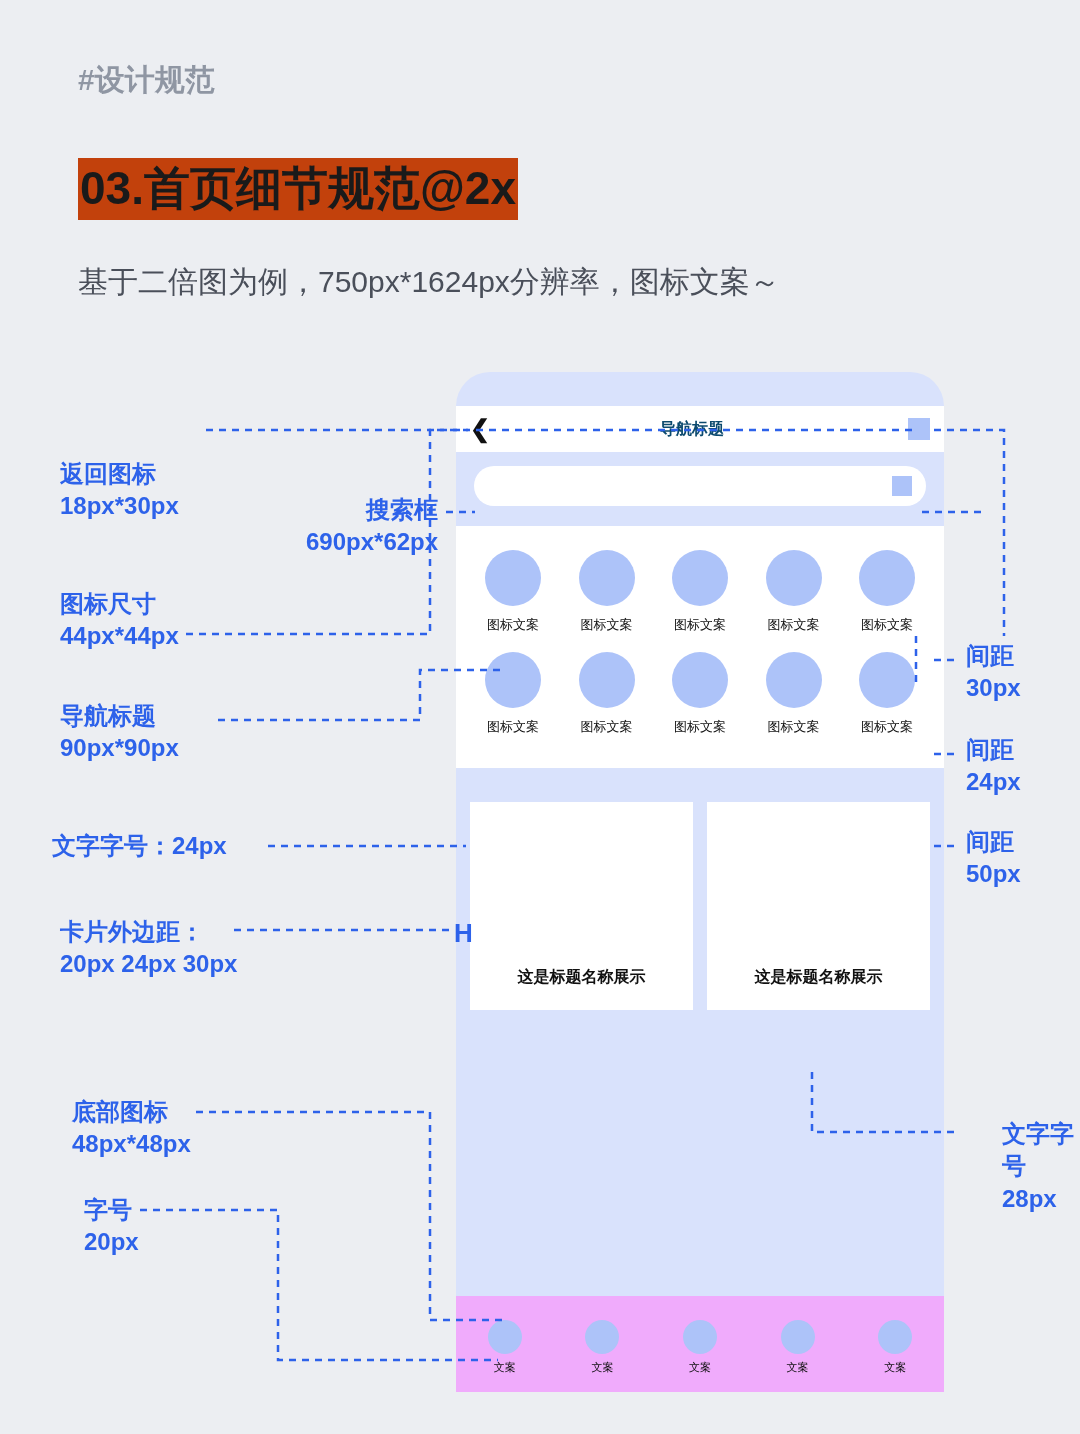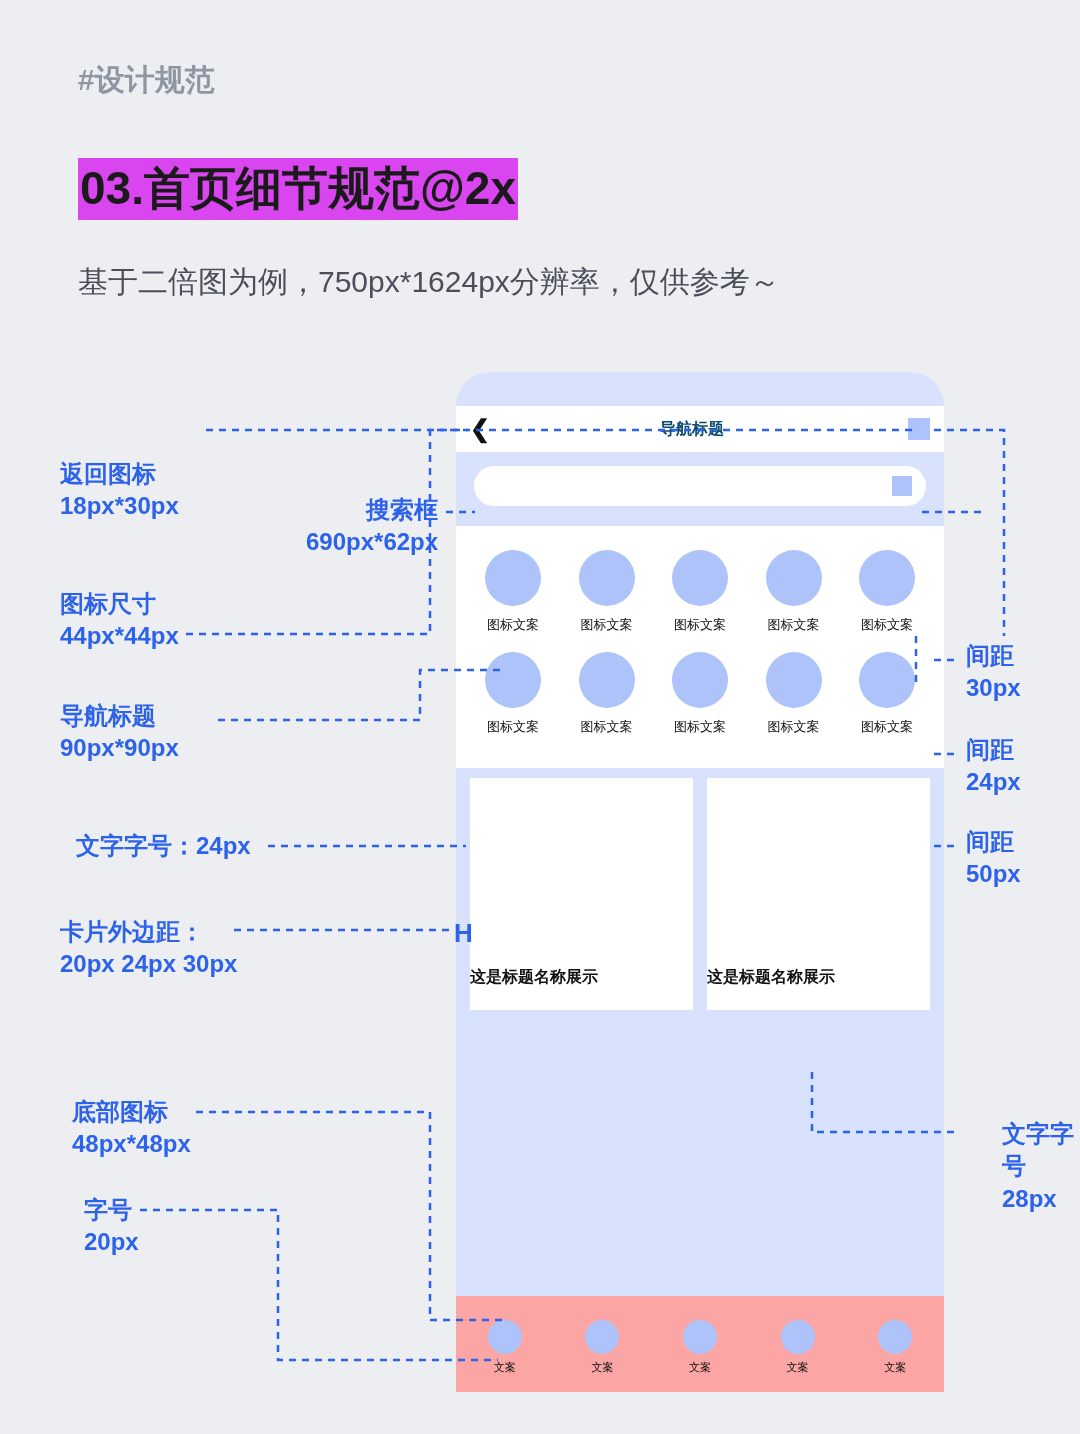--- a/index.html
+++ b/index.html
@@ -20,21 +20,21 @@
     color: #8f96a3;
     text-align: right;
   }
   .title {
     position: absolute;
     left: 78px;
     top: 158px;
     font-size: 46px;
     font-weight: 900;
     color: #1a1a1a;
-    background: #d946ef;
+    background: #c2410c;
     padding: 0 2px;
   }
   .subtitle {
     position: absolute;
     left: 78px;
     top: 262px;
     font-size: 30px;
     color: #4a4f5a;
     font-weight: 400;
   }
@@ -95,28 +95,28 @@
   .icon-row {
     display:flex;
     justify-content: space-between;
     margin-bottom: 18px;
   }
   .icon-item { display:flex; flex-direction:column; align-items:center; width: 86px; }
   .icon-circle { width:56px; height:56px; border-radius:50%; background:#adc3f9; margin-bottom:10px; }
   .icon-label { font-size:13px; color:#111; font-weight:500; }
 
   .card-section { padding: 10px 14px; display:flex; gap:14px; }
-  .card { flex:1; background:#fff; height: 232px; display:flex; align-items:flex-end; padding-bottom:22px; }
+  .card { flex:1; background:#fff; height: 208px; display:flex; align-items:flex-end; justify-content:center; padding-bottom:22px;margin-top:24px; }
   .card-title { font-size:16px; font-weight:700; color:#111; }
 
   .tabbar {
     position:absolute;
     bottom:0; left:0; right:0;
     height: 96px;
-    background:#fca5a5;
+    background:#f0abfc;
     display:flex;
     align-items:center;
     justify-content:space-around;
     padding-top:6px;
   }
   .tab-item { display:flex; flex-direction:column; align-items:center; }
   .tab-circle { width:34px; height:34px; border-radius:50%; background:#adc3f9; margin-bottom:6px; }
   .tab-label { font-size:11px; color:#111; font-weight:500;}
 
   
@@ -135,21 +135,21 @@
     position:absolute;
     color:#2d62ea;
     font-weight:700;
   }
 </style>
 </head>
 <body>
 
 <div class="hashtag">#设计规范</div>
 <div class="title">03.首页细节规范@2x</div>
-<div class="subtitle">基于二倍图为例，750px*1624px分辨率，仅供参考～</div>
+<div class="subtitle">基于二倍图为例，750px*1624px分辨率，图标文案～</div>
 
 <div class="phone">
   <div class="statusbar"></div>
   <div class="navbar">
     <span class="back-icon">❮</span>
     <span class="nav-title">导航标题</span>
     <span class="nav-mark"></span>
   </div>
   <div class="searchbar-area">
     <div class="searchbar">
@@ -246,21 +246,21 @@
   <div>690px*62px</div>
 </div>
 <div class="ann" style="left:60px; top:588px;">
   <div>图标尺寸</div>
   <div>44px*44px</div>
 </div>
 <div class="ann" style="left:60px; top:700px;">
   <div>导航标题</div>
   <div>90px*90px</div>
 </div>
-<div class="ann" style="left:76px; top:830px;">
+<div class="ann" style="left:52px; top:830px;">
   <div>文字字号：24px</div>
 </div>
 <div class="ann" style="left:60px; top:916px;">
   <div>卡片外边距：</div>
   <div>20px 24px 30px</div>
 </div>
 <div class="ann" style="left:72px; top:1096px;">
   <div>底部图标</div>
   <div>48px*48px</div>
 </div>

